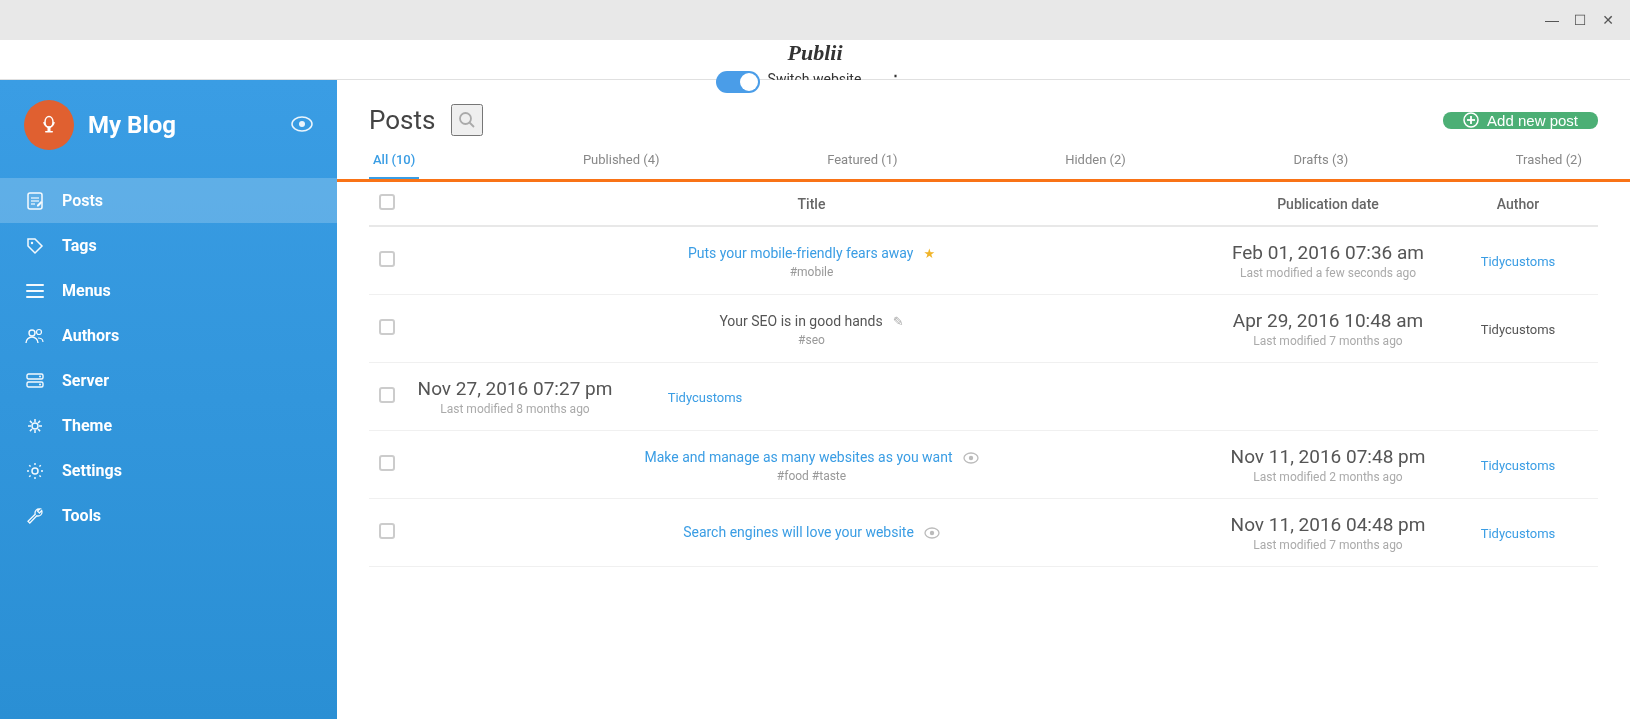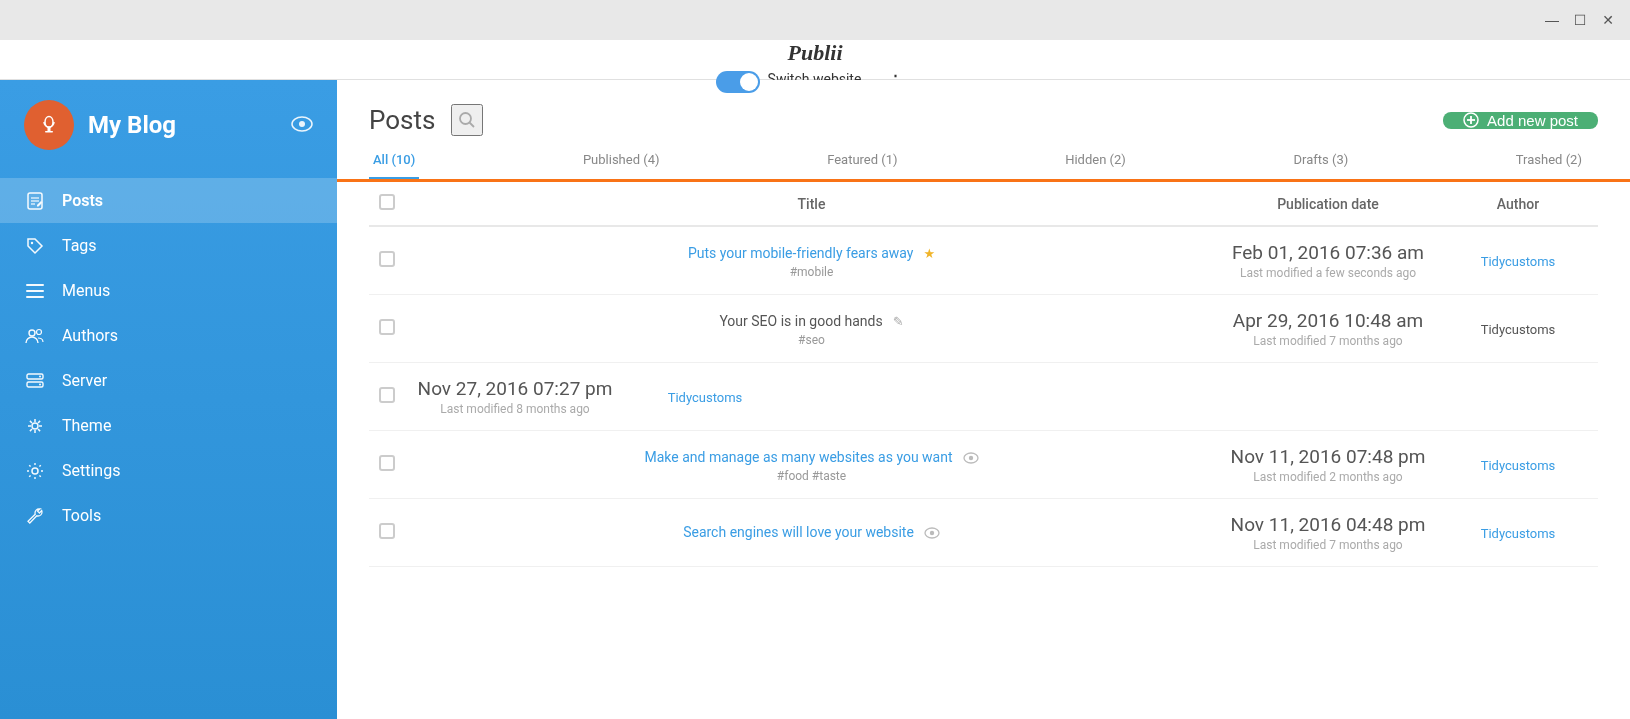--- a/index.html
+++ b/index.html
@@ -130,20 +130,21 @@
     .nav-item {
       display: flex;
       align-items: center;
       gap: 16px;
       padding: 13px 24px;
       color: rgba(255,255,255,0.9);
       font-size: 16px;
       cursor: pointer;
       border-radius: 0;
       transition: background 0.15s;
+      font-weight: bold;
     }
     .nav-item.active { background: rgba(255,255,255,0.2); font-weight: 600; }
     .nav-icon {
       width: 22px;
       display: flex; align-items: center; justify-content: center;
       font-size: 17px;
       opacity: 0.95;
     }
     .nav-label { font-size: 16px; color: #fff; }
 

